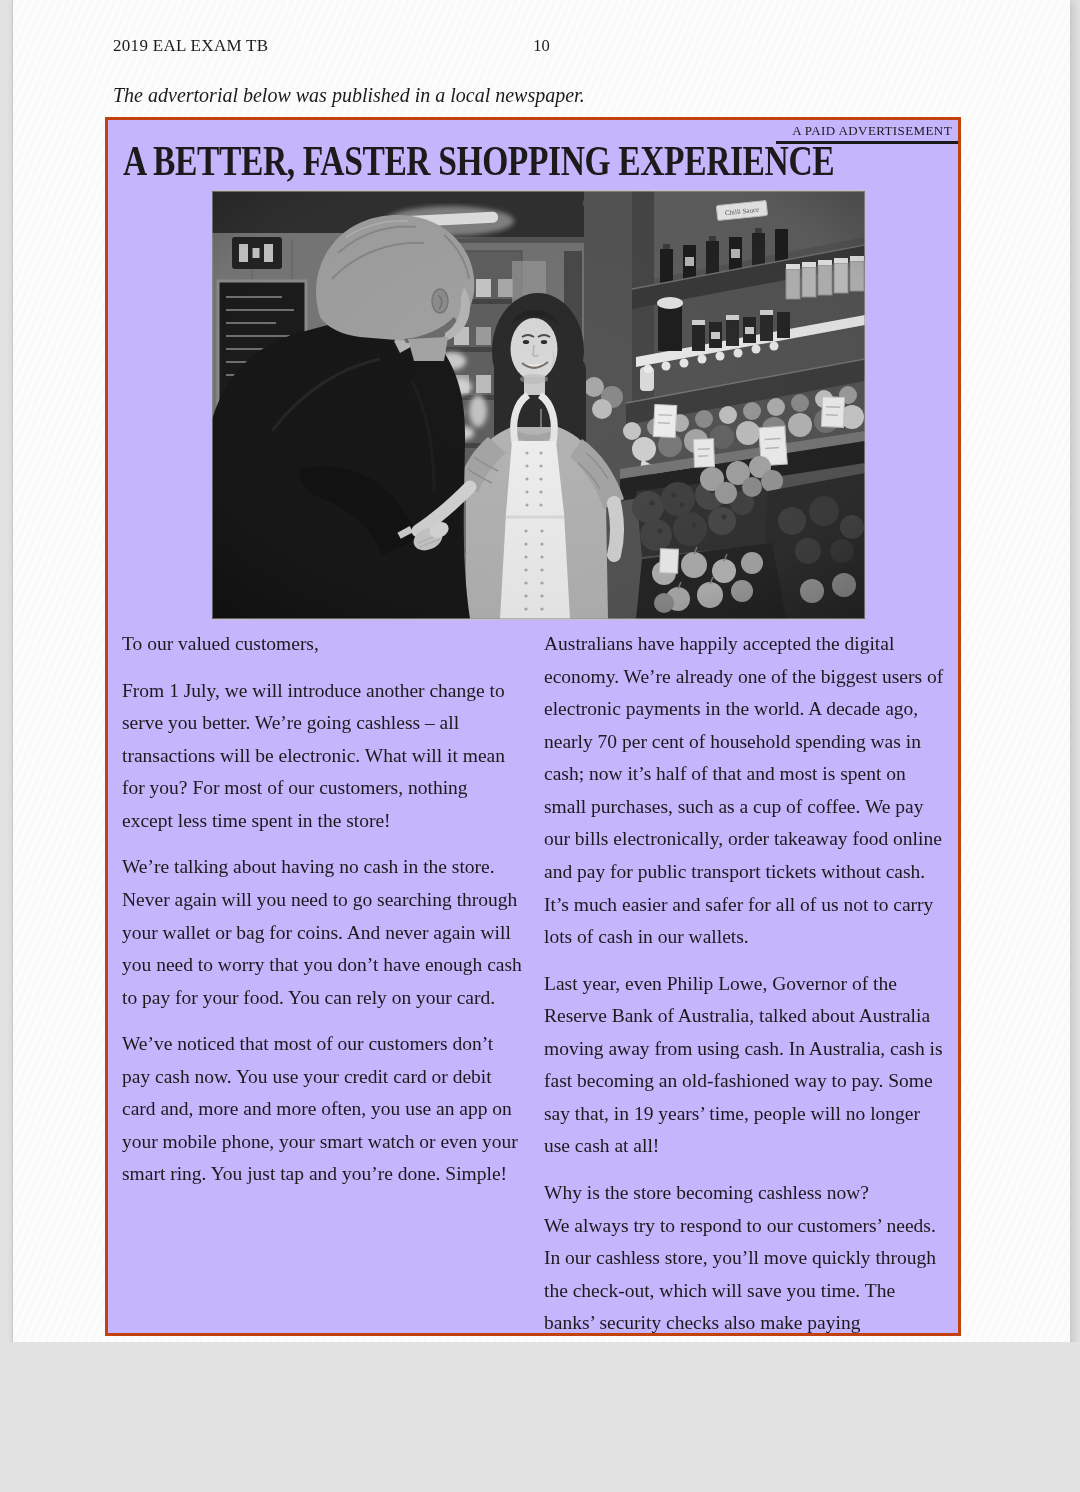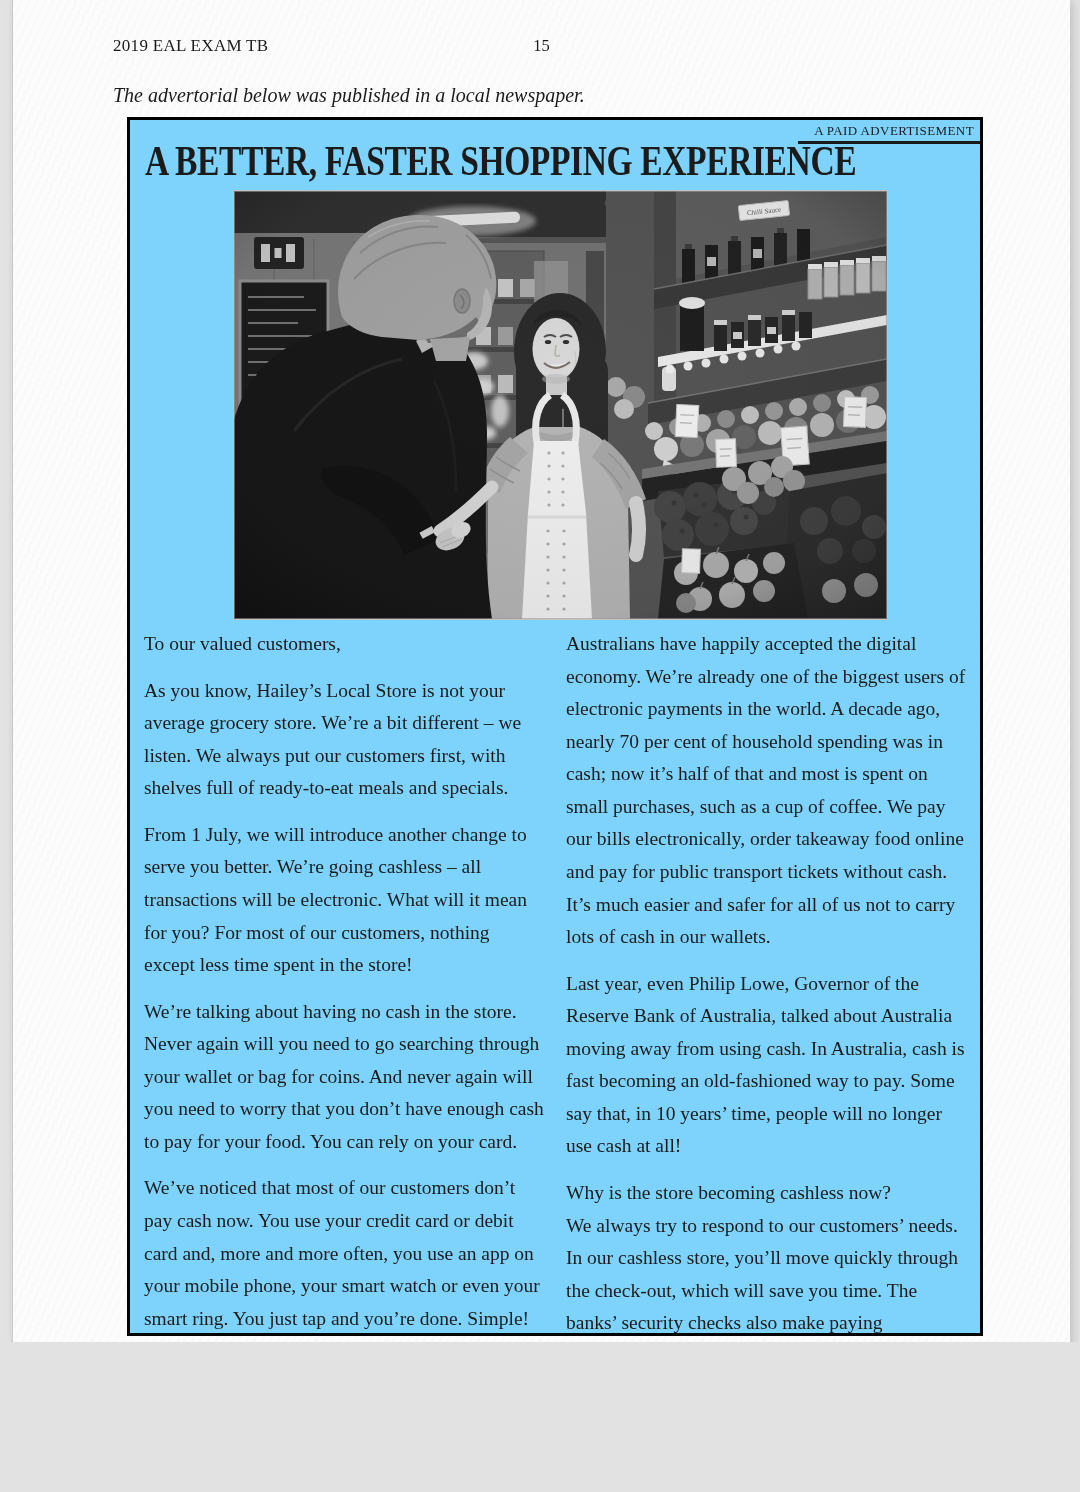--- a/index.html
+++ b/index.html
@@ -5,22 +5,22 @@
   html,body{margin:0;padding:0;}
   body{background:#e2e2e2;font-family:"Liberation Serif","DejaVu Serif",serif;color:#1b1b1b;}
   .screen{position:relative;width:1080px;height:1342px;background:#e2e2e2;overflow:hidden;}
   .page{position:absolute;left:12px;top:0;width:1057px;height:1492px;background:#fcfcfc;
         border-left:1px solid #c9c9c9;box-shadow:3px 0 9px rgba(0,0,0,.14);}
   .page::before{content:"";position:absolute;inset:0;pointer-events:none;
         background:repeating-linear-gradient(115deg,rgba(0,0,0,.013) 0 3px,transparent 3px 7px);}
   .hdr-left{position:absolute;left:100px;top:36px;font-size:17px;letter-spacing:.3px;}
   .hdr-page{position:absolute;left:0;top:36px;width:1057px;text-align:center;font-size:16.5px;}
   .intro{position:absolute;left:100px;top:84px;font-style:italic;font-size:20px;}
-  .ad-box{position:absolute;left:114px;top:117px;width:856px;height:1219px;
-          border:3px solid #000000;background:#7dd3fc;box-sizing:border-box;}
+  .ad-box{position:absolute;left:92px;top:117px;width:856px;height:1219px;
+          border:3px solid #c2410c;background:#c4b5fd;box-sizing:border-box;}
   .ad-label{position:absolute;right:0;top:0;height:21px;line-height:21px;
             padding:0 6px 0 16px;border-bottom:3px solid #1a1a1a;
             font-size:13px;letter-spacing:.4px;}
   .headline{position:absolute;left:15px;top:16px;font-size:43px;font-weight:bold;
             white-space:nowrap;transform:scaleX(.78);transform-origin:left top;
             letter-spacing:-.5px;}
   .photo{position:absolute;left:103px;top:70px;width:653px;height:428px;
          border:1px solid #c2c2c2;background:#888;}
   .photo svg{display:block;}
   .columns{position:absolute;left:0;top:508px;width:100%;box-sizing:border-box;
@@ -30,21 +30,21 @@
   .footer{position:absolute;top:1386px;right:101px;font-size:22px;}
   .footer .b{font-weight:bold;letter-spacing:.3px;}
 </style>
 </head>
 <body>
 
 <div class="screen">
   <div class="page">
 
     <div class="hdr-left">2019 EAL EXAM TB</div>
-    <div class="hdr-page">15</div>
+    <div class="hdr-page">10</div>
     <div class="intro">The advertorial below was published in a local newspaper.</div>
 
     <div class="ad-box">
       <div class="ad-label">A PAID ADVERTISEMENT</div>
       <div class="headline">A BETTER, FASTER SHOPPING EXPERIENCE</div>
 
       <div class="photo" role="img" aria-label="Black and white photograph of a man in a dark suit shaking hands with a smiling shopkeeper wearing an apron, standing in a grocery store beside shelves stacked with jars, fruit and vegetables.">
         <svg width="653" height="428" viewBox="0 0 653 428">
           <defs>
             <linearGradient id="bgG" x1="0" y1="0" x2="0" y2="1">
@@ -371,28 +371,27 @@
           </g>
 
           <rect width="653" height="428" fill="url(#vig)"></rect>
           <rect x="0.5" y="0.5" width="652" height="427" fill="none" stroke="#9a9a9a" opacity=".6"></rect>
         </svg>
       </div>
 
       <div class="columns">
         <div class="col">
             <p>To our valued customers,</p>
-            <p>As you know, Hailey’s Local Store is not your average grocery store. We’re a bit different – we listen. We always put our customers first, with shelves full of ready-to-eat meals and specials.</p>
             <p>From 1 July, we will introduce another change to serve you better. We’re going cashless – all transactions will be electronic. What will it mean for you? For most of our customers, nothing except less time spent in the store!</p>
             <p>We’re talking about having no cash in the store. Never again will you need to go searching through your wallet or bag for coins. And never again will you need to worry that you don’t have enough cash to pay for your food. You can rely on your card.</p>
             <p>We’ve noticed that most of our customers don’t pay cash now. You use your credit card or debit card and, more and more often, you use an app on your mobile phone, your smart watch or even your smart ring. You just tap and you’re done. Simple!</p>
           </div>
         <div class="col">
             <p>Australians have happily accepted the digital economy. We’re already one of the biggest users of electronic payments in the world. A decade ago, nearly 70 per cent of household spending was in cash; now it’s half of that and most is spent on small purchases, such as a cup of coffee. We pay our bills electronically, order takeaway food online and pay for public transport tickets without cash. It’s much easier and safer for all of us not to carry lots of cash in our wallets.</p>
-            <p>Last year, even Philip Lowe, Governor of the Reserve Bank of Australia, talked about Australia moving away from using cash. In Australia, cash is fast becoming an old-fashioned way to pay. Some say that, in 10 years’ time, people will no longer use cash at all!</p>
+            <p>Last year, even Philip Lowe, Governor of the Reserve Bank of Australia, talked about Australia moving away from using cash. In Australia, cash is fast becoming an old-fashioned way to pay. Some say that, in 19 years’ time, people will no longer use cash at all!</p>
             <p>Why is the store becoming cashless now?
 We always try to respond to our customers’ needs. In our cashless store, you’ll move quickly through the check-out, which will save you time. The banks’ security checks also make paying electronically safer than cash. For our staff,</p>
           </div>
       </div>
     </div>
 
     <div class="footer">
       <span class="b">SECTION C</span><span> – continued</span>
     </div>
 

